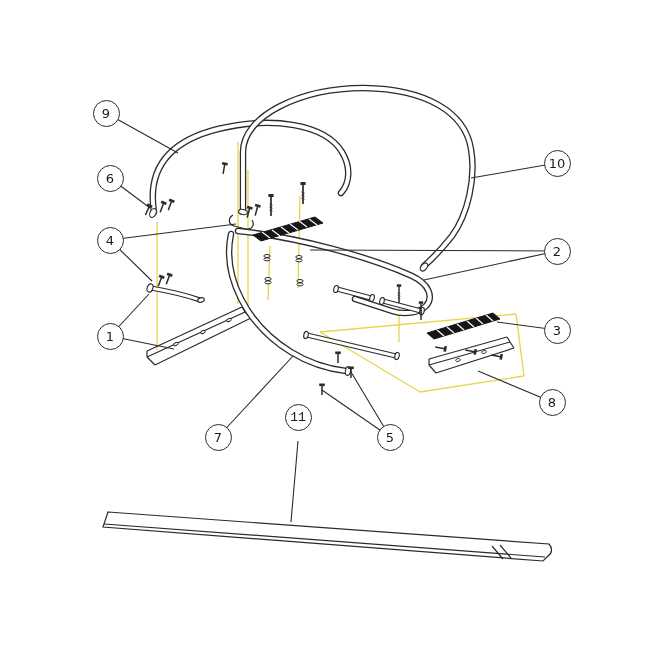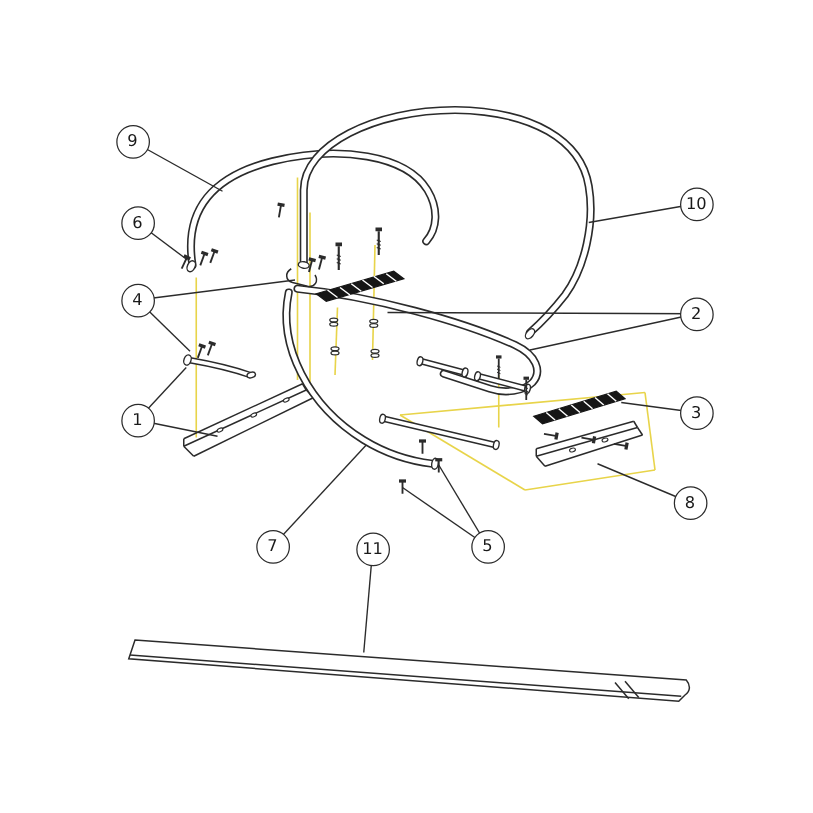--- a/index.html
+++ b/index.html
@@ -218,16 +218,16 @@
     </div>
   <div class="callout" style="left: 552px; top: 402px;">
       <span class="callout-label">8</span>
     </div>
   <div class="callout" style="left: 218px; top: 437px;">
       <span class="callout-label">7</span>
     </div>
   <div class="callout" style="left: 390px; top: 437px;">
       <span class="callout-label">5</span>
     </div>
-  <div class="callout" style="left: 298px; top: 439px;">
+  <div class="callout" style="left: 298px; top: 417px; font-family: Liberation Mono, monospace;">
       <span class="callout-label">11</span>
     </div>
 </div>
 
 </body></html>

